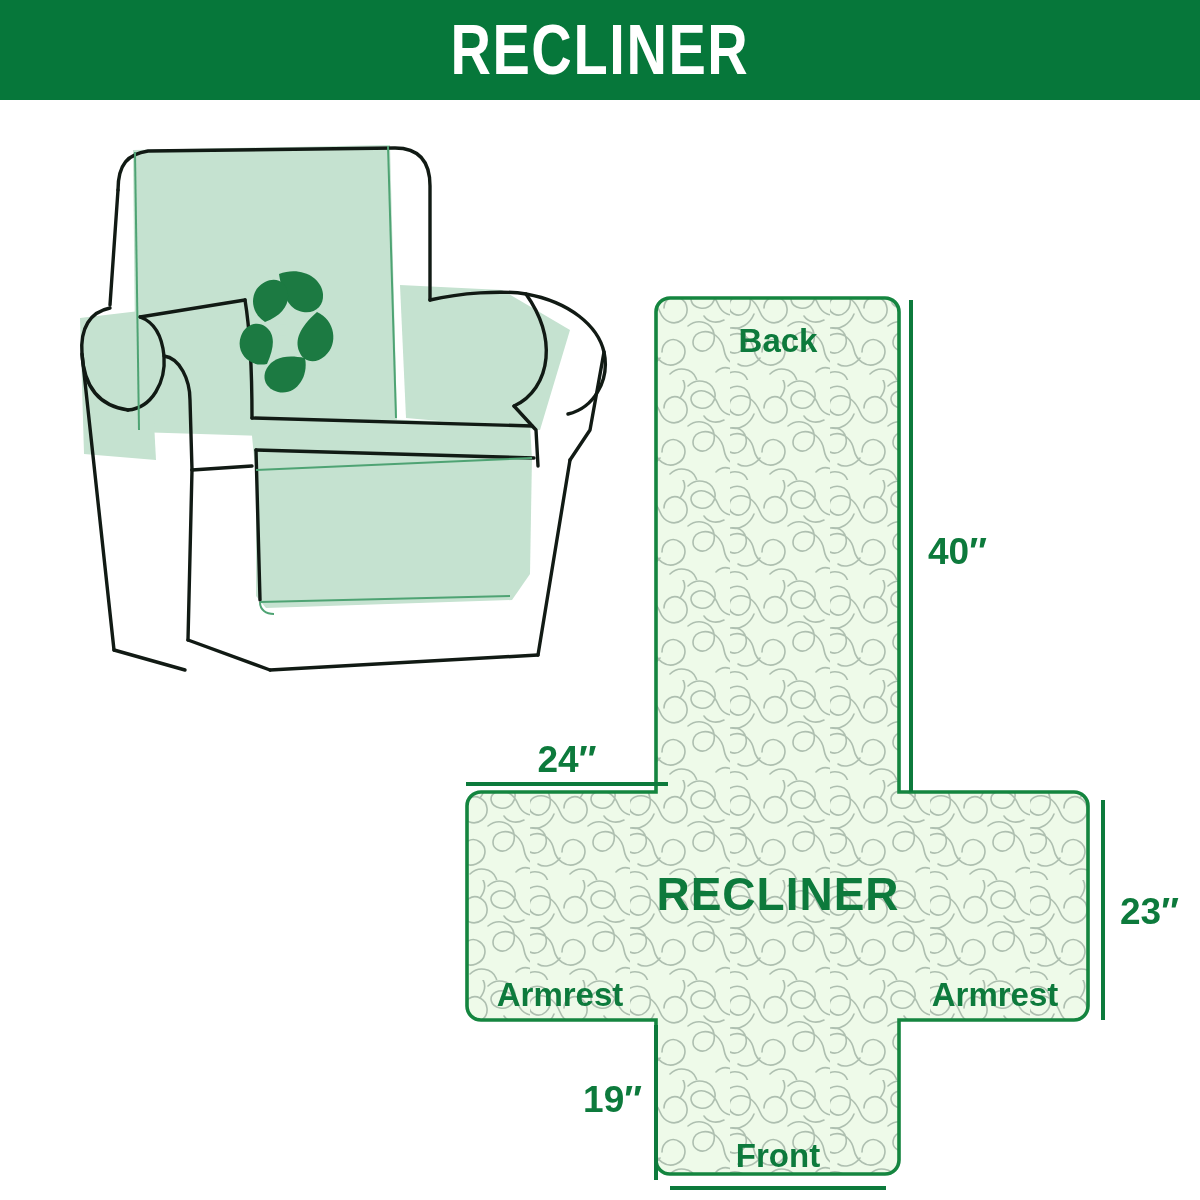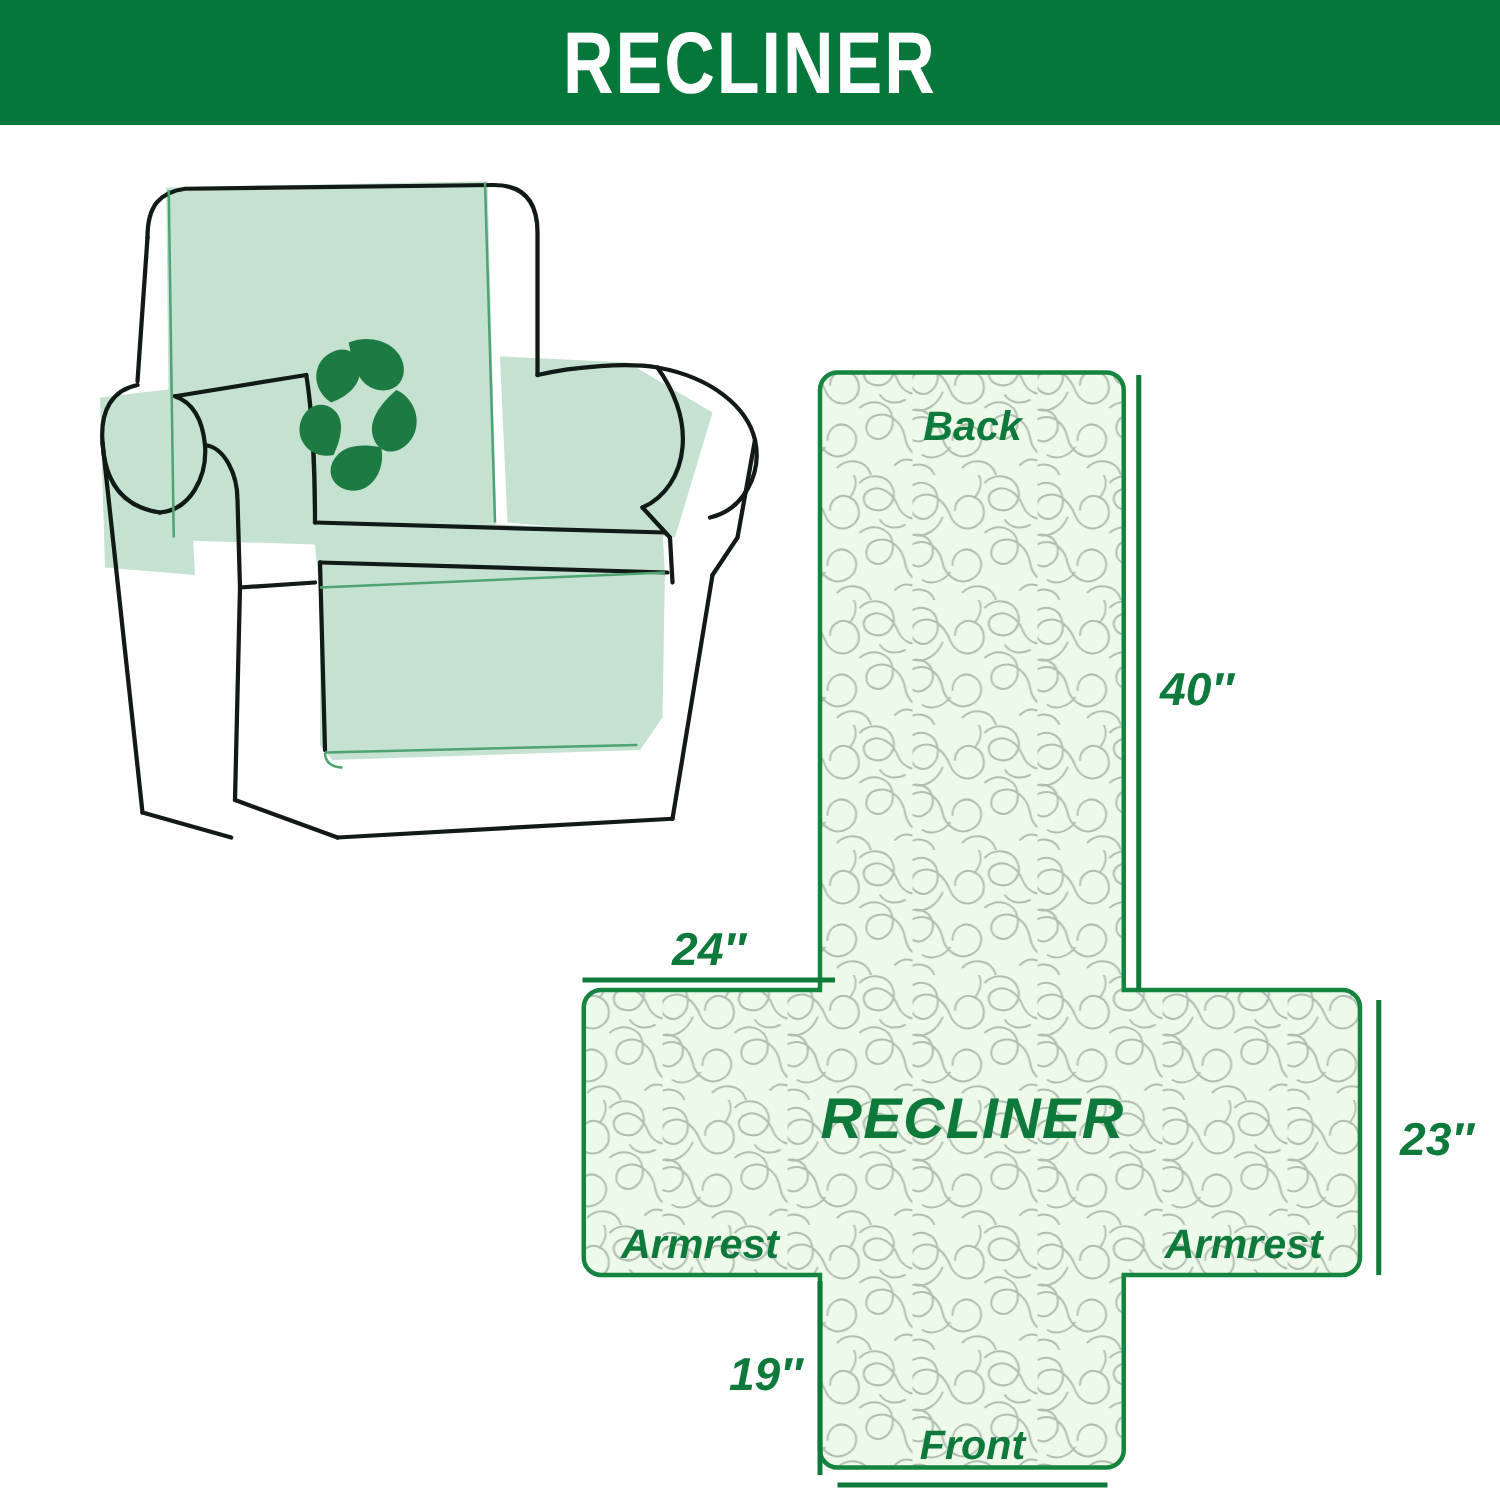--- a/index.html
+++ b/index.html
@@ -40,21 +40,20 @@
     white-space: nowrap;
   }
 
   
   #diagram-canvas {
     position: absolute;
     left: 0;
     top: 100px;
     width: 1200px;
     height: 1100px;
-    font-style: italic;
   }
   #chair-illustration {
     position: absolute;
     left: 70px;
     top: 30px;
     width: 580px;
     height: 540px;
   }
   #pattern-diagram {
     position: absolute;

